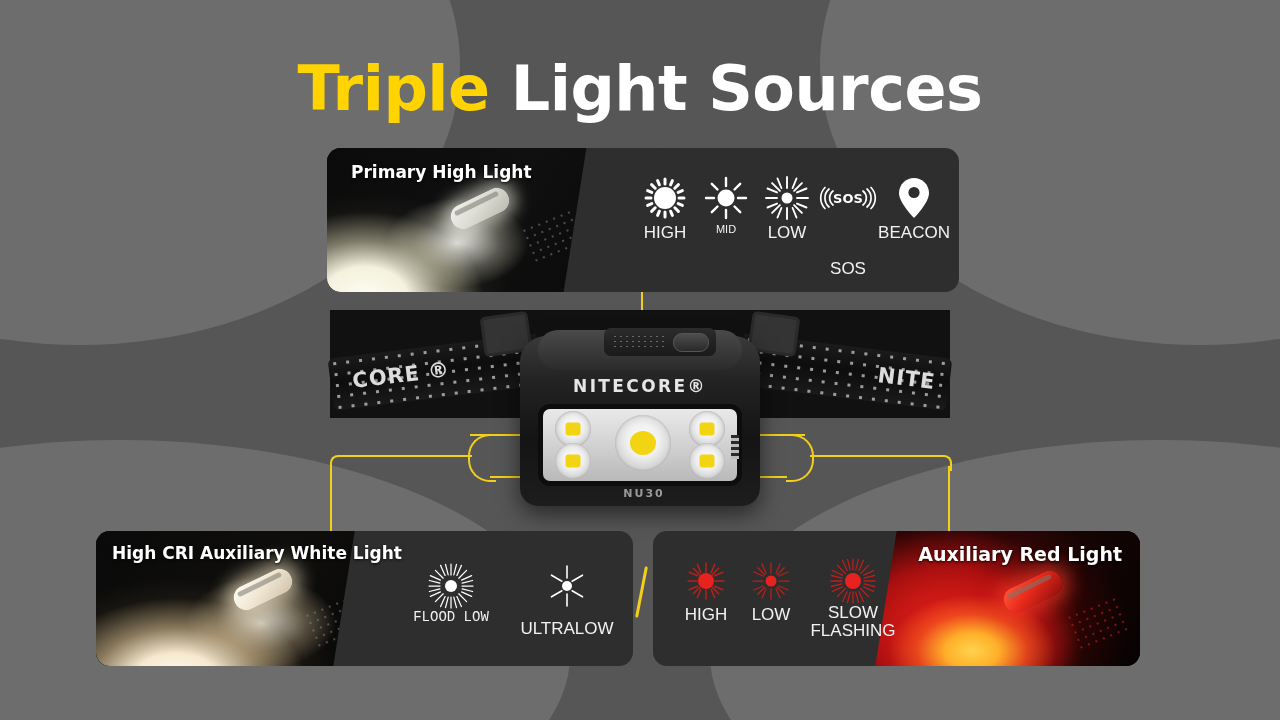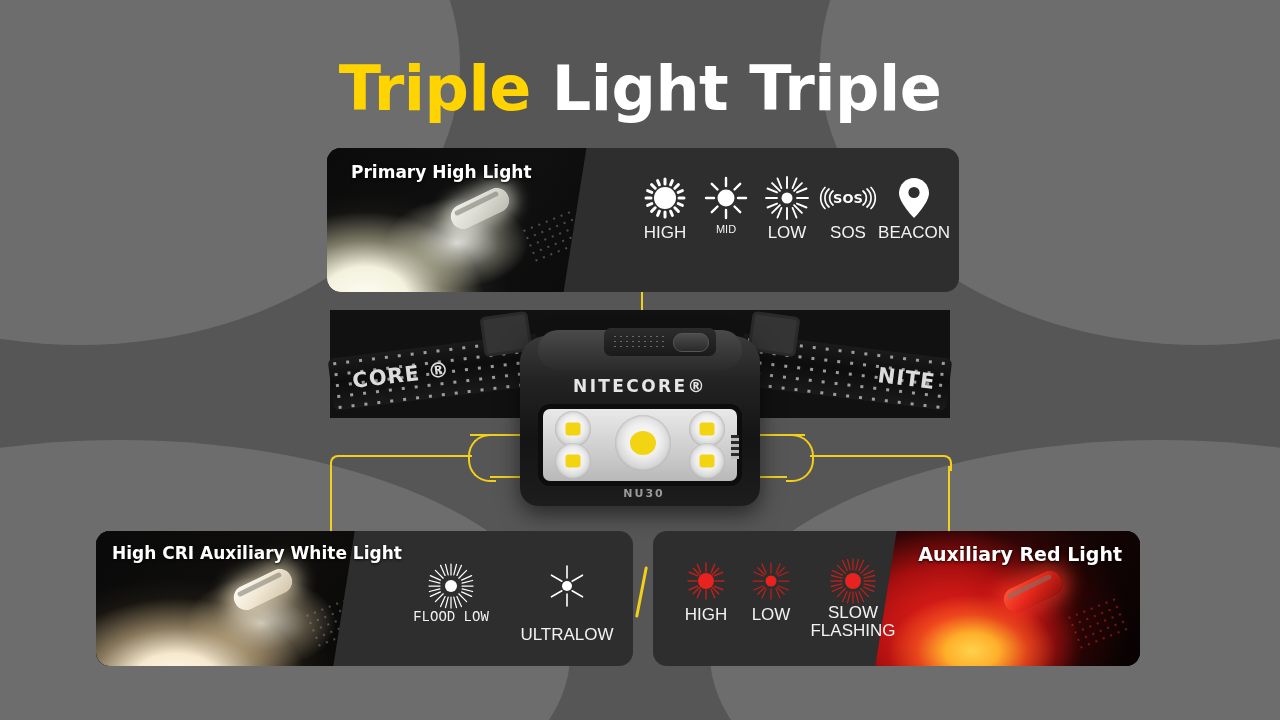--- a/index.html
+++ b/index.html
@@ -223,21 +223,21 @@
 <body>
 
 <div class="stage">
 
   <div class="bg-base"></div>
   <div class="bg-circle bg-tl"></div>
   <div class="bg-circle bg-tr"></div>
   <div class="bg-circle bg-bl"></div>
   <div class="bg-circle bg-br"></div>
 
-  <div class="title"><span class="accent">Triple</span><span> Light Triple</span></div>
+  <div class="title"><span class="accent">Triple</span><span> Light Sources</span></div>
 
   <div class="conn" style="left:641px;top:292px;width:2px;height:58px;background:#f2cf1b;"></div>
 
   <div class="conn" style="left:470px;top:434px;width:60px;height:2px;background:#f2cf1b;"></div>
   <div class="conn" style="left:468px;top:434px;width:26px;height:44px;border-width:2px;border-right:0;border-radius:22px 0 0 22px;"></div>
   <div class="conn" style="left:490px;top:476px;width:60px;height:2px;background:#f2cf1b;"></div>
   <div class="conn" style="left:340px;top:455px;width:132px;height:2px;background:#f2cf1b;"></div>
   <div class="conn" style="left:330px;top:455px;width:14px;height:14px;border-width:2px;border-right:0;border-bottom:0;border-radius:8px 0 0 0;"></div>
   <div class="conn" style="left:330px;top:466px;width:2px;height:68px;background:#f2cf1b;"></div>
 
@@ -370,21 +370,21 @@
               <line x1="3.5" y1="13.5" x2="13" y2="17.4"></line>
                 <line x1="33" y1="28.6" x2="42.5" y2="32.5"></line>
               <line x1="3.5" y1="32.5" x2="13" y2="28.6"></line>
                 <line x1="33" y1="17.4" x2="42.5" y2="13.5"></line>
             </g>
           </svg>
         </div>
         <div class="mode-label" style="font-size:17px;margin-top:2px;">LOW</div>
       </div>
 
-      <div class="mode" style="width:56px;">
+      <div class="mode" style="width:56px;gap:36px;">
         <div class="mode-ico" style="height:48px;">
           <svg width="58" height="30" viewBox="0 0 58 30">
             <g stroke="#fff" stroke-width="1.7" fill="none" stroke-linecap="round">
               <path d="M14 8 A 9 9 0 0 0 14 22"></path>
               <path d="M10 6 A 12 12 0 0 0 10 24"></path>
               <path d="M6 4.5 A 15 15 0 0 0 6 25.5"></path>
               <path d="M44 8 A 9 9 0 0 1 44 22"></path>
               <path d="M48 6 A 12 12 0 0 1 48 24"></path>
               <path d="M52 4.5 A 15 15 0 0 1 52 25.5"></path>
             </g>
@@ -459,21 +459,21 @@
             <g stroke="#fff" stroke-width="1.6" stroke-linecap="round">
               <line x1="24" y1="4" x2="24" y2="16"></line>
                 <line x1="24" y1="32" x2="24" y2="44"></line>
               <line x1="8.5" y1="13.2" x2="18.9" y2="19.2"></line>
                 <line x1="29.1" y1="28.8" x2="39.5" y2="34.8"></line>
               <line x1="39.5" y1="13.2" x2="29.1" y2="19.2"></line>
                 <line x1="18.9" y1="28.8" x2="8.5" y2="34.8"></line>
             </g>
           </svg>
         </div>
-        <div class="mode-label" style="font-size:17px;margin-top:17px;">ULTRALOW</div>
+        <div class="mode-label" style="font-size:17px;margin-top:11px;">ULTRALOW</div>
       </div>
     </div>
   </div>
 
   <div class="slash" style="left:640px;top:566px;"></div>
 
   <div class="panel" id="panel-red">
     <div class="panel-photo">
       <div class="ph-red"></div>
       <div class="lamp-mini lamp-red" style="left:150px;top:48px;"></div>

